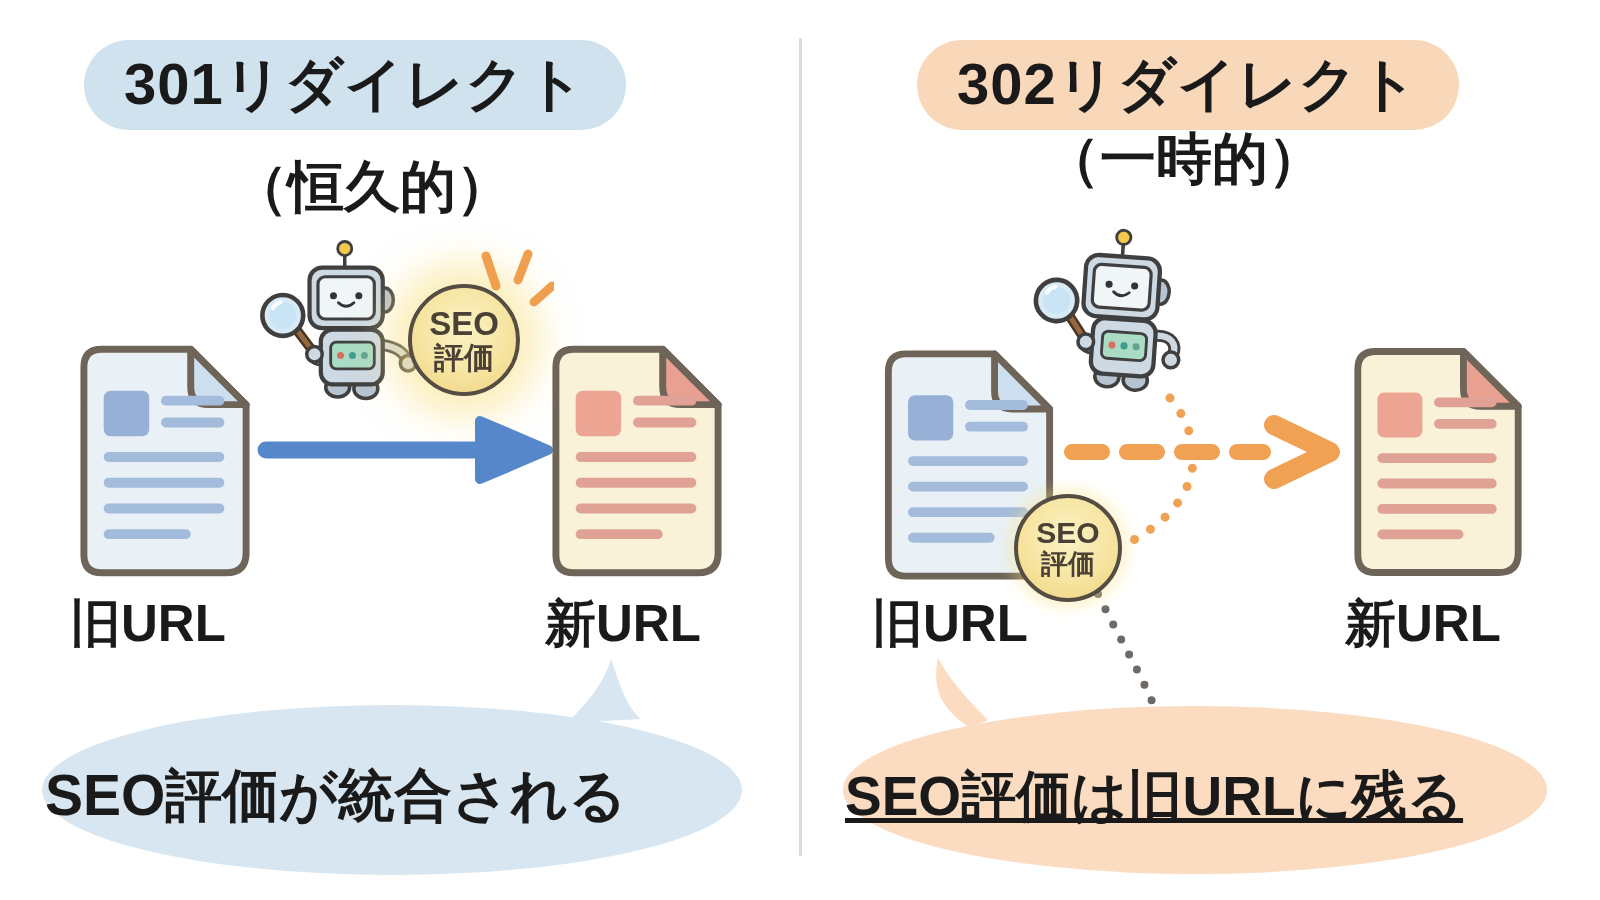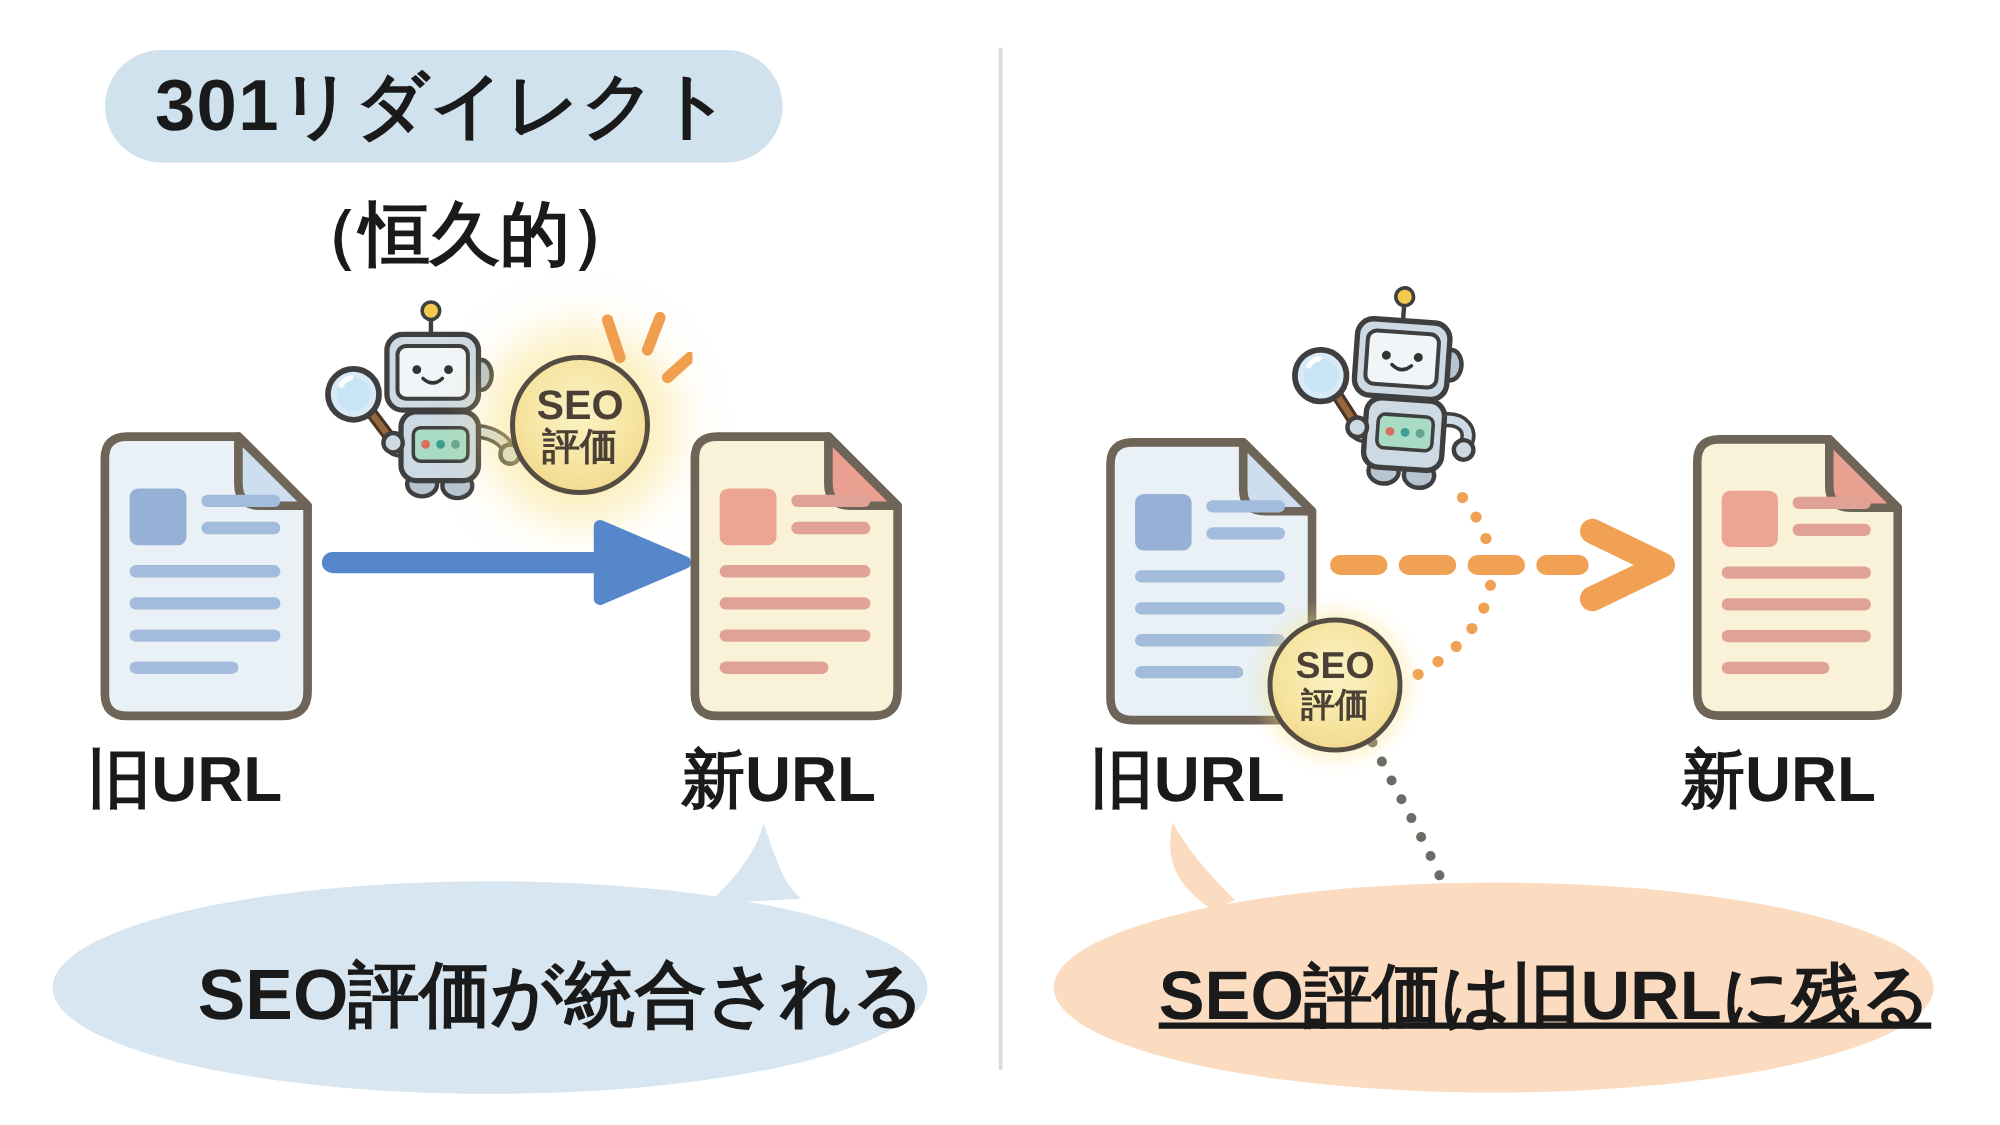--- a/index.html
+++ b/index.html
@@ -76,21 +76,21 @@
   .decor{position:absolute; inset:0; pointer-events:none;}
   .decor svg{display:block; width:100%; height:100%;}
 
   .bubble{position:absolute;}
   .bubble svg{display:block; width:100%; height:100%; overflow:visible;}
   .bubble-left{left:35px; top:645px; width:715px; height:240px;}
   .bubble-right{left:38px; top:648px; width:718px; height:238px;}
   .bubble-fill-left{fill:#d7e6f0;}
   .bubble-fill-right{fill:#fbdcc1;}
   .bubble-text{
-    position:absolute; text-align:right; font-weight:800; white-space:nowrap;
+    position:absolute; text-align:left; font-weight:800; white-space:nowrap;
   }
   .panel-left  .bubble-text{left:45px; top:758px; width:695px; font-size:57px;}
   .panel-right .bubble-text{left:45px; top:760px; width:700px; font-size:55px;text-decoration:underline;}
 
   
   .rb-dark{stroke:#3f3f3f;}
   .rb-body{fill:#cdd9e3;}
   .rb-shade{fill:#b6c4d1;}
 </style>
 </head>
@@ -191,20 +191,24 @@
     <div class="bubble bubble-left">
       <svg viewBox="0 0 715 240">
         <path class="bubble-fill-left" d="M532,78 C557,53 569,37 576,14 C587,46 592,62 606,74 Z"></path>
         <ellipse class="bubble-fill-left" cx="357" cy="145" rx="350" ry="85"></ellipse>
       </svg>
     </div>
     <div class="bubble-text">SEO評価が統合される</div>
   </section>
 
   <section class="panel panel-right">
+    <div class="title-pill">
+      <span>302リダイレクト</span>
+    </div>
+    <div class="subtitle">（一時的）</div>
 
     <div class="doc doc-old" style="left:80px; top:348px; width:178px; height:234px;">
       <svg viewBox="0 0 180 238">
         <path class="paper doc-outline" d="M26,6 H116 L172,62 V212 q0,20 -20,20 H26 q-18,0 -18,-18 V24 q0,-18 18,-18 Z"></path>
         <path class="fold doc-outline" d="M116,6 L172,62 H134 q-18,0 -18,-18 Z"></path>
         <rect class="block" x="28" y="48" width="46" height="46" rx="7"></rect>
         <rect class="line" x="86" y="53" width="64" height="10" rx="5"></rect>
         <rect class="line" x="86" y="75" width="64" height="10" rx="5"></rect>
         <rect class="line" x="28" y="110" width="122" height="10" rx="5"></rect>
         <rect class="line" x="28" y="136" width="122" height="10" rx="5"></rect>

